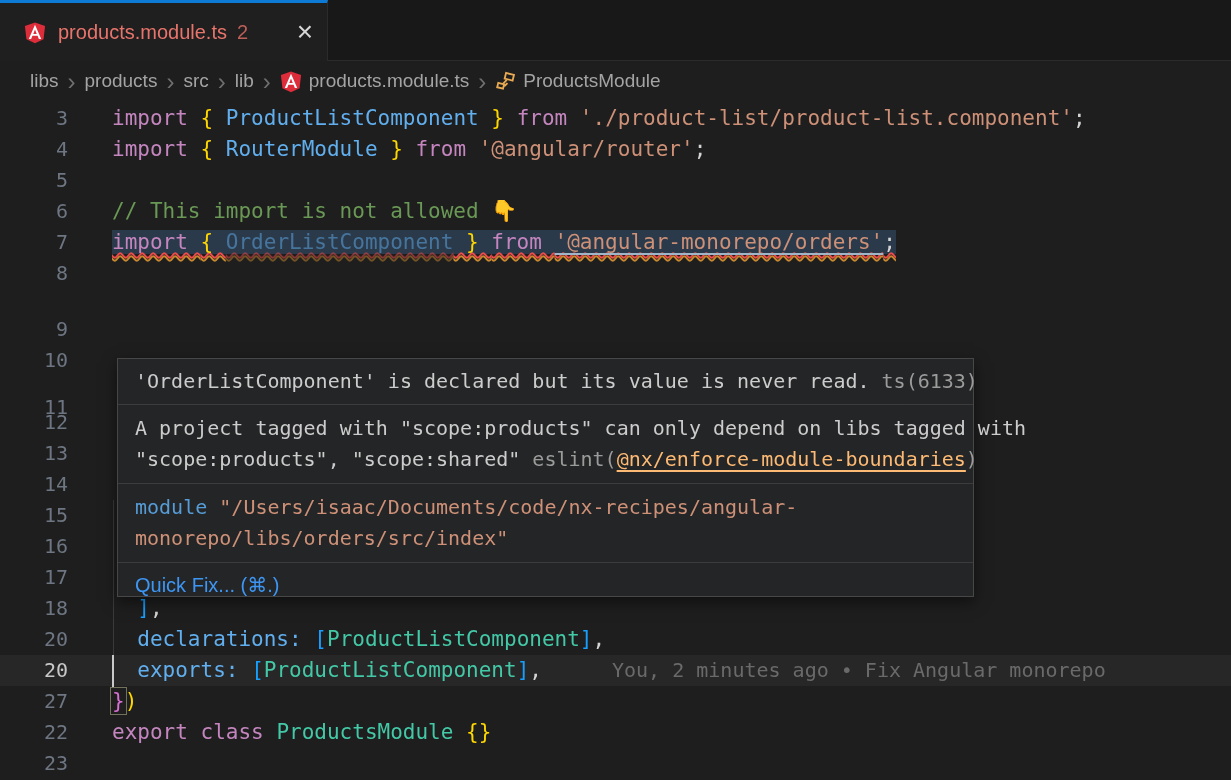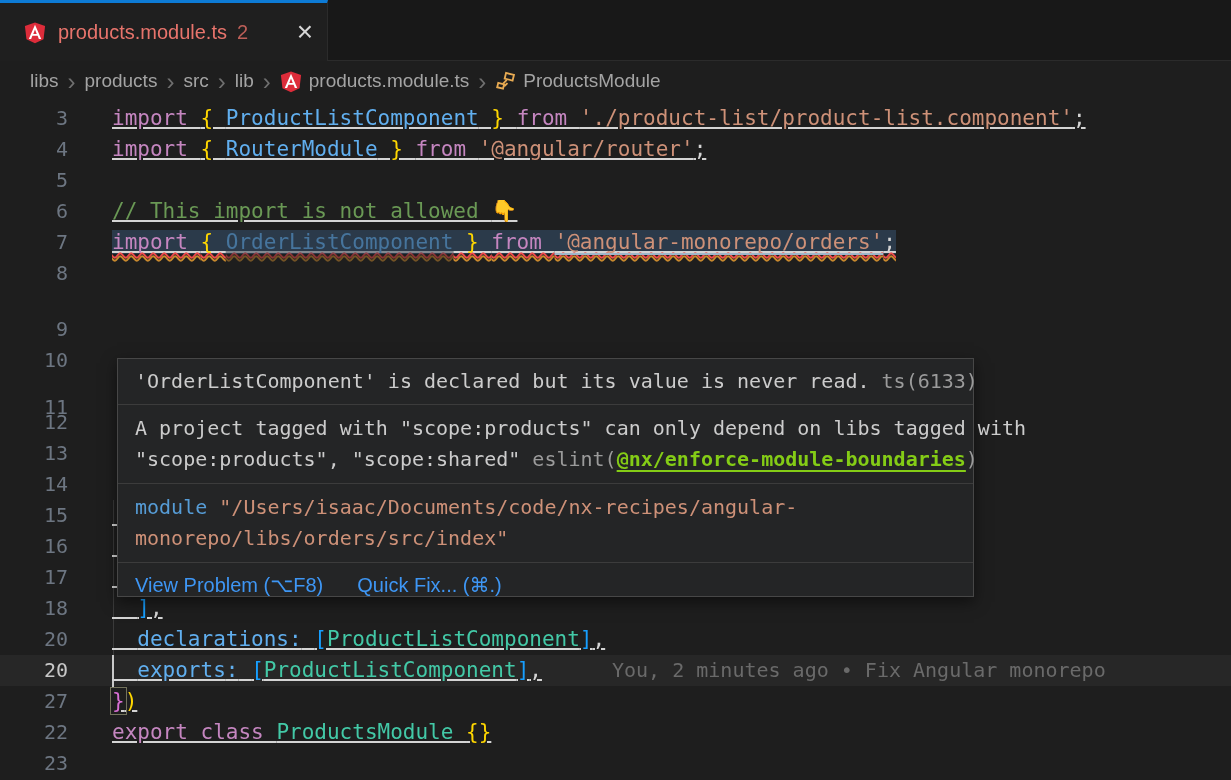--- a/index.html
+++ b/index.html
@@ -27,21 +27,21 @@
   
   #editor { position:absolute; left:0; top:100px; width:1231px; height:680px; }
   #current-line { position:absolute; left:0; top:555px; width:1231px; height:31px;
                   background:#272727; }
   .guide { position:absolute; width:1px; background:#3a3a3a; }
   .guide.bright { width:2px; background:#c9c9c9; }
   .ln { position:absolute; left:0; width:68px; height:31px; line-height:31px;
         text-align:right; font-size:20px; color:#6d7682; }
   .ln.cur { color:#c8c8c8; }
   .cl { position:absolute; left:112px; height:31px; line-height:31px;
-        font-size:21px; white-space:pre; color:#d4d4d4;text-decoration:underline; }
+        font-size:21px; white-space:pre; color:#d4d4d4; }
   .kw  { color:#c586c0; }
   .idb { color:#61afef; }
   .prop{ color:#61afef; }
   .teal{ color:#43c9a7; }
   .str { color:#ce9178; }
   .com { color:#6a9955; }
   .pun { color:#d4d4d4; }
   .g   { color:#ffd700; }
   .p   { color:#da70d6; }
   .b   { color:#179fff; }
@@ -63,21 +63,21 @@
            box-shadow:0 5px 14px rgba(0,0,0,.5); }
   #hover .sec { padding:0 17px; }
   #hover .sec1 { height:45px; display:flex; align-items:center; }
   #hover .sec2, #hover .sec3 { padding-top:8px; padding-bottom:8px; }
   #hover .hline { font-size:20px; line-height:31px; white-space:pre; }
   #hover .sep { height:1px; background:#3c3c3c; }
   #hover .t { color:#cccccc; }
   #hover .d { color:#9b9b9b; }
   #hover .k { color:#569cd6; }
   #hover .s { color:#ce9178; }
-  #hover .l { color:#84cc16; text-decoration:underline; text-underline-offset:4px; cursor:pointer;font-weight:bold; }
+  #hover .l { color:#fdba74; text-decoration:underline; text-underline-offset:4px; cursor:pointer; }
   #hover .sec4 { height:44px; display:flex; align-items:center; gap:34px; }
   #hover .action { font-size:20px; color:#3e96f4; cursor:pointer; white-space:pre; }
 
   svg { display:block; }
 </style>
 </head>
 <body>
 
 <div id="tabstrip">
   <div id="tab">
@@ -189,17 +189,16 @@
         <div class="hline"><span class="t">A project tagged with "scope:products" can only depend on libs tagged with</span></div>
         <div class="hline"><span class="t">"scope:products", "scope:shared" </span><span class="d">eslint(</span><span class="l">@nx/enforce-module-boundaries</span><span class="d">)</span></div>
       </div>
     <div class="sep"></div>
     <div class="sec sec3 mono" id="hv3">
         <div class="hline"><span class="k">module </span><span class="s">"/Users/isaac/Documents/code/nx-recipes/angular-</span></div>
         <div class="hline"><span class="s">monorepo/libs/orders/src/index"</span></div>
       </div>
     <div class="sep"></div>
     <div class="sec sec4" id="hv4">
-        <span class="action">View Problem (⌥F8)</span>
         <span class="action">Quick Fix... (⌘.)</span>
       </div>
   </div>
 </div>
 
 </body></html>

